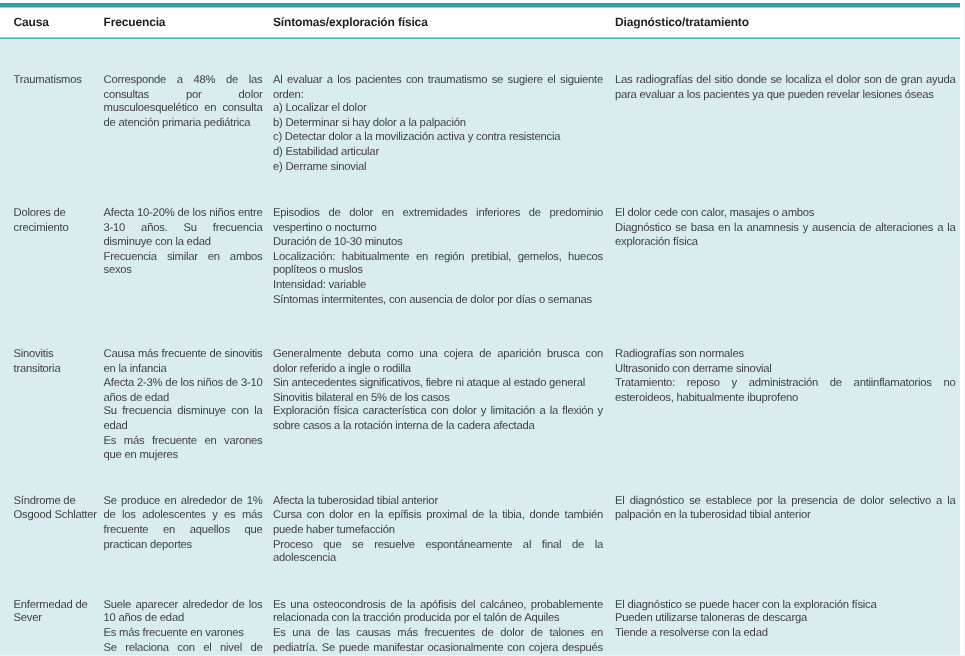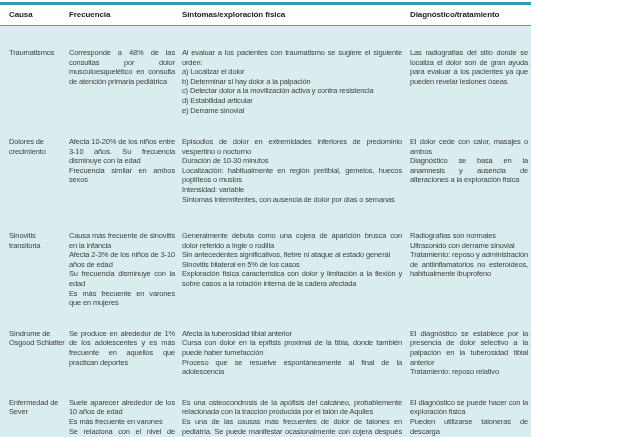--- a/index.html
+++ b/index.html
@@ -5,21 +5,21 @@
   * { box-sizing: border-box; }
   html, body { margin: 0; padding: 0; }
   body {
     width: 643px; height: 437px;
     background: #ffffff;
     font-family: "Liberation Sans", sans-serif;
     -webkit-font-smoothing: antialiased;
   }
   .page {
     position: relative;
-    width: 531px; height: 437px;
+    width: 640px; height: 437px;
     background: #ffffff;
     overflow: hidden;
   }
   .table { margin-top: 2px; }
 
   
   .thead {
     border-top: 3px solid #2f9daa;
     border-bottom: 1px solid #4aa6b0;
     background: #ffffff;
@@ -153,21 +153,20 @@
     <div class="cell c-frecuencia">
             <p>Se produce en alrededor de 1% de los adolescentes y es más frecuente en aquellos que practican deportes</p>
           </div>
     <div class="cell c-sintomas">
             <p>Afecta la tuberosidad tibial anterior</p>
             <p>Cursa con dolor en la epífisis proximal de la tibia, donde también puede haber tumefacción</p>
             <p>Proceso que se resuelve espontáneamente al final de la adolescencia</p>
           </div>
     <div class="cell c-diagnostico">
             <p>El diagnóstico se establece por la presencia de dolor selectivo a la palpación en la tuberosidad tibial anterior</p>
-            <p>Tratamiento: reposo relativo</p>
           </div>
   </div>
 
   <div class="trow">
     <div class="cell c-causa">
             <p>Enfermedad de Sever</p>
           </div>
     <div class="cell c-frecuencia">
             <p>Suele aparecer alrededor de los 10 años de edad</p>
             <p>Es más frecuente en varones</p>

